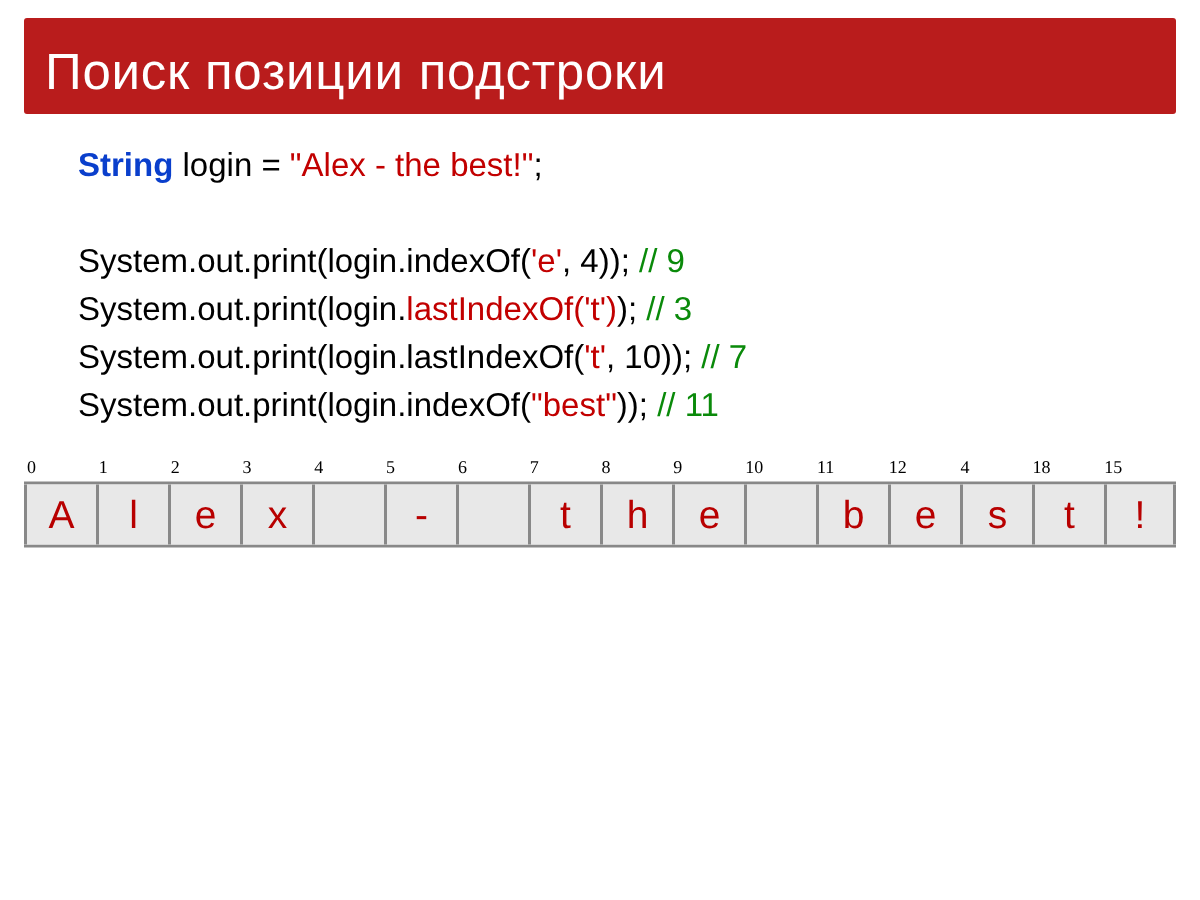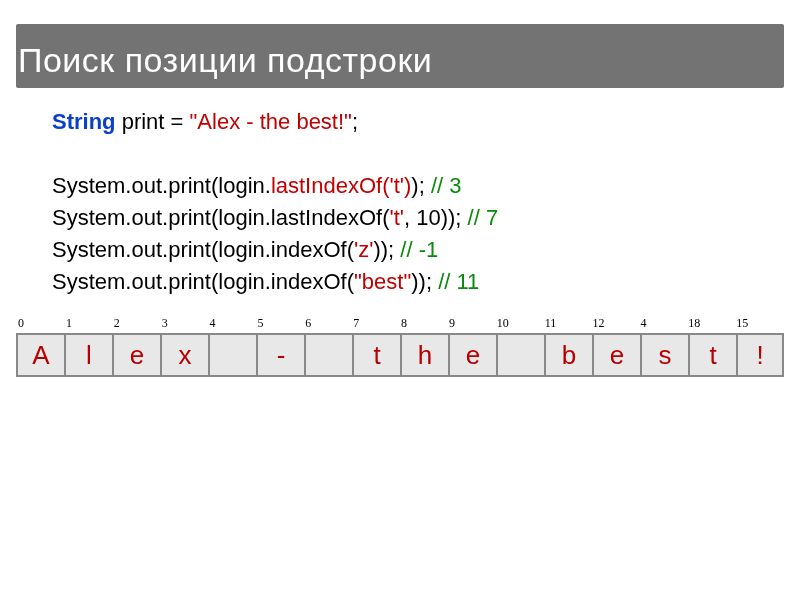--- a/index.html
+++ b/index.html
@@ -12,29 +12,28 @@
     overflow: hidden;
   }
   .slide {
     width: 800px;
     height: 600px;
     box-sizing: border-box;
     padding: 12px 16px 16px 16px;
     position: relative;
   }
   .title-bar {
-    background: #737373;
+    background: #b91c1c;
     height: 64px;
     display: flex;
     align-items: flex-end;
-    padding: 0 18px 8px 2px;
+    padding: 0 18px 8px 14px;
     position: relative;
     box-sizing: border-box;
     border-radius: 2px;
-    margin-top: 12px;
   }
   .title-bar .title {
     color: #ffffff;
     font-size: 34px;
     font-weight: 400;
     letter-spacing: 0.5px;
   }
   .title-underline {
     height: 2px;
     background: #ffffff;
@@ -95,29 +94,29 @@
 <div class="slide">
 
   <div class="title-bar">
     <div class="title">Поиск позиции подстроки</div>
   </div>
   <div class="title-underline"></div>
 
   <div class="body">
 
     <div class="code-line">
-      <span class="blue">String</span><span class="black"> print = </span><span class="red">"Alex - the best!"</span><span class="black">;</span>
+      <span class="blue">String</span><span class="black"> login = </span><span class="red">"Alex - the best!"</span><span class="black">;</span>
     </div>
 
     <div class="gap"></div>
 
     <div id="code-lines">
+        <div class="code-line"><span class="black">System.out.print(login.indexOf(</span><span class="red">'e'</span><span class="black">, 4)); </span><span class="green">// 9</span></div>
         <div class="code-line"><span class="black">System.out.print(login.</span><span class="red">lastIndexOf</span><span class="red">('t')</span><span class="black">); </span><span class="green">// 3</span></div>
         <div class="code-line"><span class="black">System.out.print(login.lastIndexOf(</span><span class="red">'t'</span><span class="black">, 10)); </span><span class="green">// 7</span></div>
-        <div class="code-line"><span class="black">System.out.print(login.indexOf(</span><span class="red">'z'</span><span class="black">)); </span><span class="green">// -1</span></div>
         <div class="code-line"><span class="black">System.out.print(login.indexOf(</span><span class="red">"best"</span><span class="black">)); </span><span class="green">// 11</span></div>
       </div>
 
   </div>
 
   <div class="index-row" id="index-row">
       <div class="index-cell">0</div>
       <div class="index-cell">1</div>
       <div class="index-cell">2</div>
       <div class="index-cell">3</div>

